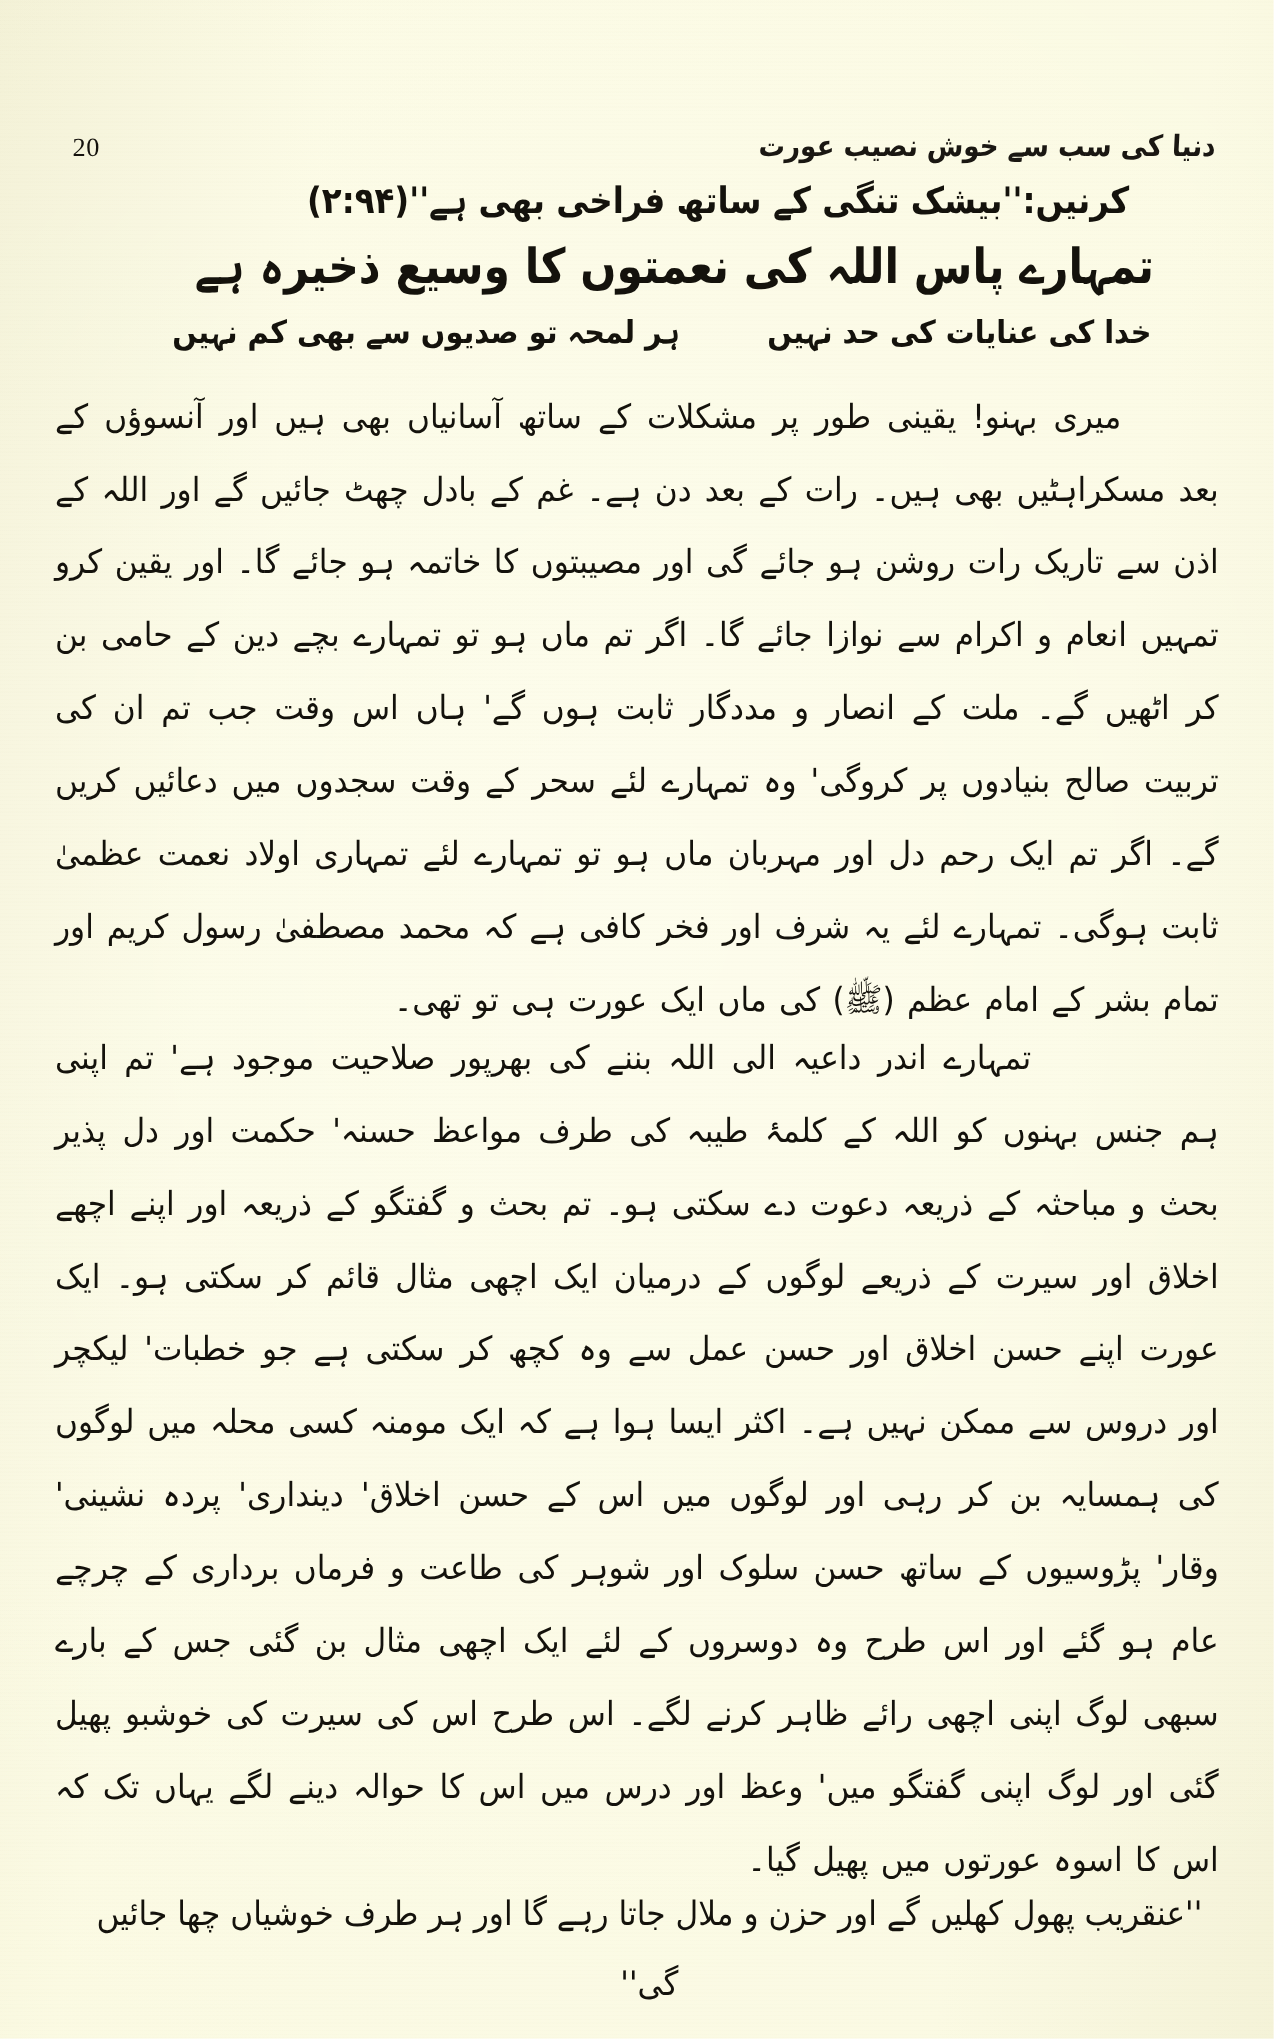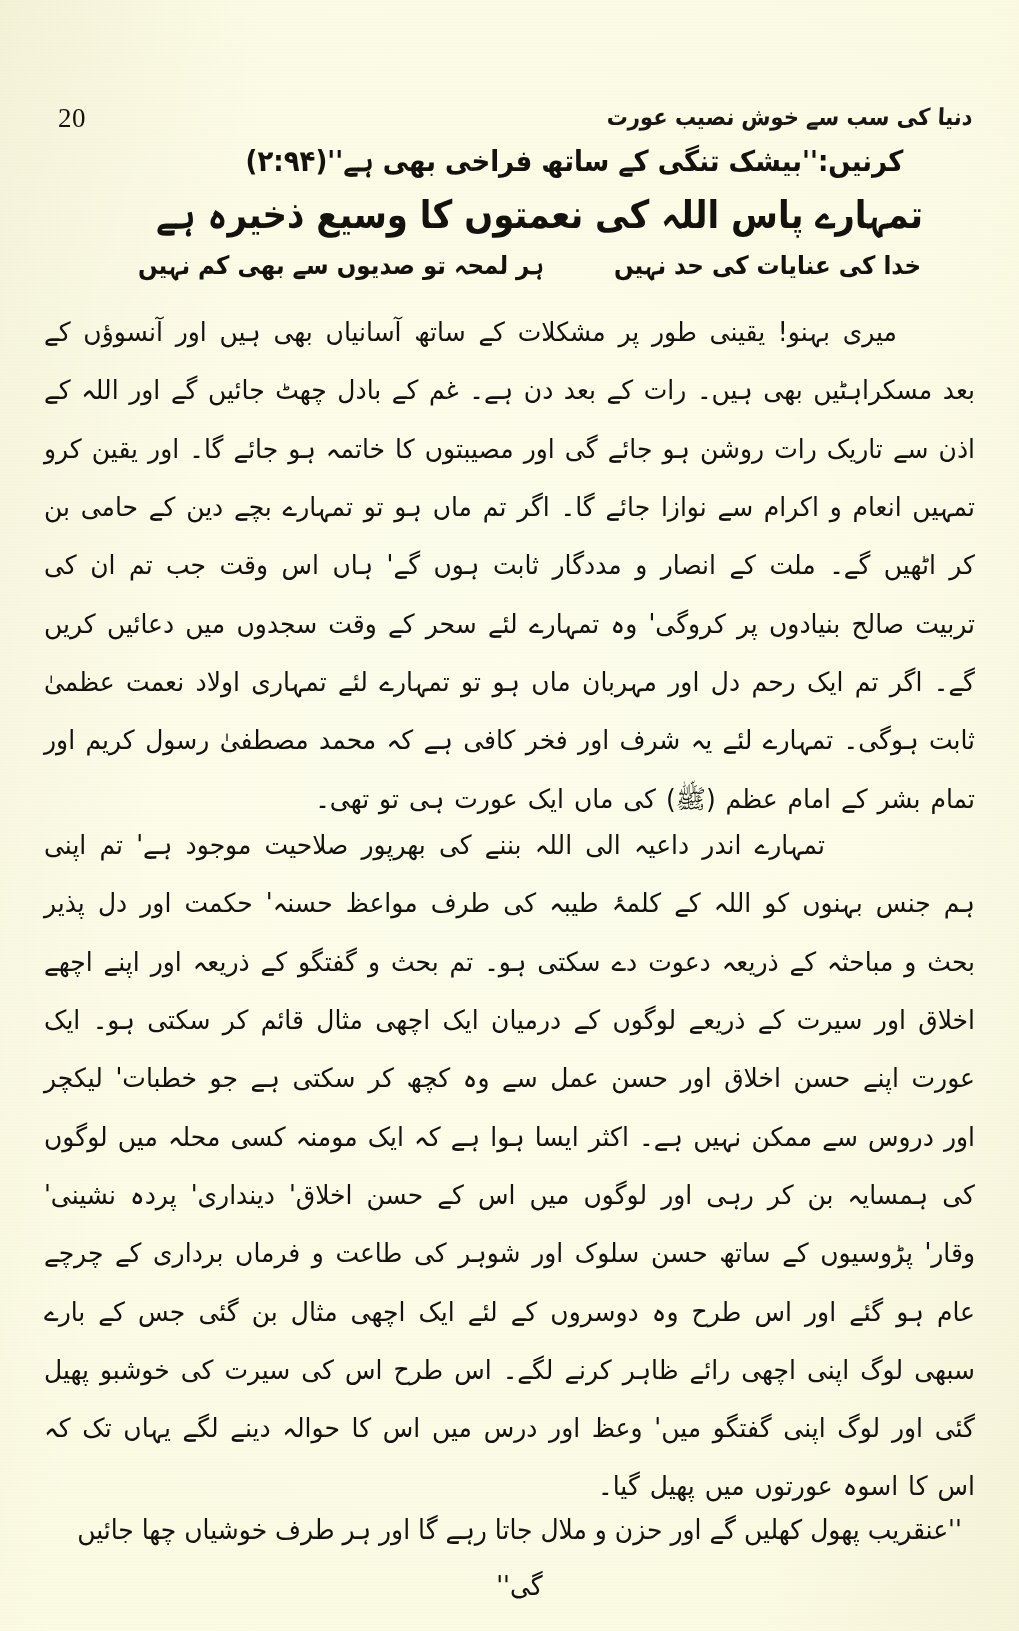--- a/index.html
+++ b/index.html
@@ -54,21 +54,21 @@
     font-weight: 600;
     color: #1a1712;
     transform: skewX(-3deg) scaleY(1.12);
     transform-origin: right center;
     white-space: nowrap;
   }
 
   .page-number {
     direction: ltr;
     font-family: "Liberation Serif", serif;
-    font-size: 27px;
+    font-size: 21px;
     color: #15120d;
     letter-spacing: 0.5px;
   }
 
   
   .content {
     position: absolute;
     top: 142px;
     right: 44px;
     left: 44px;

